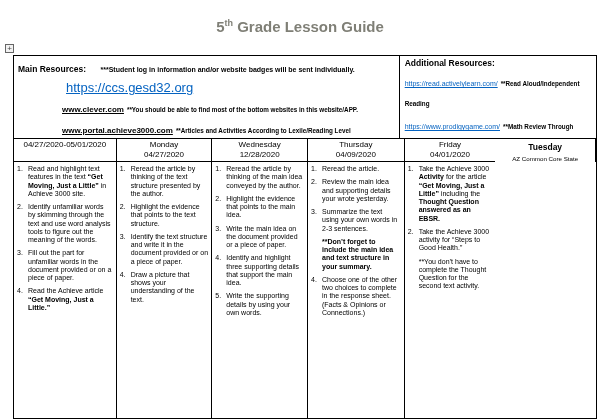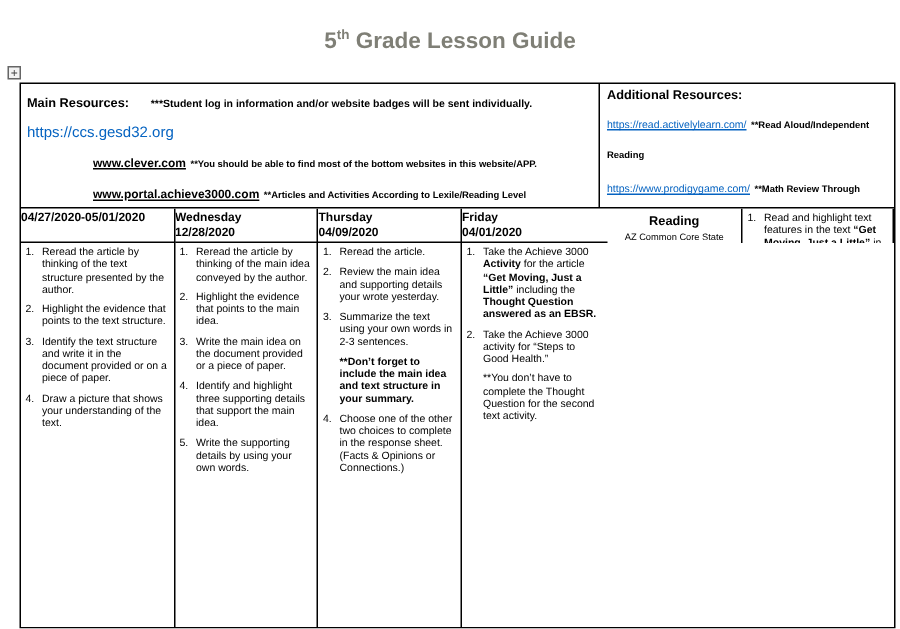--- a/index.html
+++ b/index.html
@@ -31,37 +31,37 @@
   }
   .top-row {
     display: grid; grid-template-columns: 387fr 197fr;
     border-bottom: 1px solid #000; height: 83px; flex: none;
   }
   .mr-cell { border-right: 1px solid #000; padding: 2px 4px; overflow: hidden; }
   .ar-cell { padding: 2px 5px; overflow: hidden; }
   .mr-heading { font-size: 8.5px; font-weight: bold; }
   .mr-note { font-size: 7px; font-weight: bold; margin-left: 10px; }
   .link-line { margin-top: 2px; line-height: 1.15; }
-  .url-link { color: #0563c1; font-size: 10px; font-weight: bold; cursor: pointer; }
+  .url-link { color: #0563c1; text-decoration: underline; font-size: 13px; font-weight: bold; cursor: pointer; margin-left: 48px; }
   .url-link.regular { font-weight: normal; }
   .site-link { color: #000; text-decoration: underline; font-size: 8px; font-weight: bold; cursor: pointer; padding-left: 44px; }
   .link-desc { font-size: 6.3px; font-weight: bold; margin-left: 3px; }
   .ar-heading { font-size: 8.5px; font-weight: bold; }
   .ar-line { margin-top: 3px; line-height: 1.25; }
   .ar-link { color: #0563c1; text-decoration: underline; font-size: 7px; cursor: pointer; }
   .ar-desc { font-size: 6.3px; font-weight: bold; margin-left: 3px; }
   .schedule {
     flex: 1; display: grid;
     grid-template-columns: 103fr 96fr 96fr 97fr 91fr 101fr;
     grid-template-rows: 23px 1fr;
     overflow: hidden;
   }
   .hcell {
     border-right: 1px solid #000; border-bottom: 1px solid #000;
-    text-align: left; font-weight: bold; font-size: 8px; line-height: 1.2;
+    text-align: center; font-weight: normal; font-size: 8px; line-height: 1.2;
     padding-top: 1px; overflow: hidden;
   }
   .bcell {
     border-right: 1px solid #000; padding: 3px 3px 0 3px;
     font-size: 7px; line-height: 1.18; overflow: hidden;
   }
   .last { border-right: none; }
   .subject { text-align: center; font-weight: bold; font-size: 8.5px; }
   .standards { text-align: center; font-size: 6.2px; margin-top: 3px; line-height: 1.25; }
   .ov-note { font-size: 6.2px; font-weight: bold; margin-top: 8px; line-height: 1.25; }
@@ -93,33 +93,37 @@
       <div class="ar-heading">Additional Resources:</div>
       <div id="ar-links">
           <div class="ar-line"><span class="ar-link">https://read.activelylearn.com/</span><span class="ar-desc">**Read Aloud/Independent Reading</span></div>
           <div class="ar-line"><span class="ar-link">https://www.prodigygame.com/</span><span class="ar-desc">**Math Review Through Games</span></div>
         </div>
     </div>
   </div>
   <div class="schedule" id="schedule">
       <div class="hcell">04/27/2020-05/01/2020</div>
       <div class="hcell">
+        <div>Monday</div>
+        <div>04/27/2020</div>
+      </div>
+      <div class="hcell">
         <div>Wednesday</div>
         <div>12/28/2020</div>
       </div>
       <div class="hcell">
         <div>Thursday</div>
         <div>04/09/2020</div>
       </div>
       <div class="hcell last">
         <div>Friday</div>
         <div>04/01/2020</div>
       </div>
       <div class="bcell">
-        <div class="subject">Reading</div>
+        <div class="subject">Tuesday</div>
         <div class="standards">
           <div>AZ Common Core State Standards:</div>
           <div>5.L.4; 5.L.5; 5.RI.2; 5.RI.3; 5.RI.5; 5.RI.7; 5.RI.9; 5.W.10</div>
         </div>
         <div class="ov-note">**Make sure you complete the steps from the Before Reading Poll to the Thought Question.</div>
       </div>
       <div class="bcell">
         <div class="item">
           <span class="item-num">1.</span>
           <span class="item-text">Read and highlight text features in the text <b>“Get Moving, Just a Little”</b> in Achieve 3000 site.</span>

